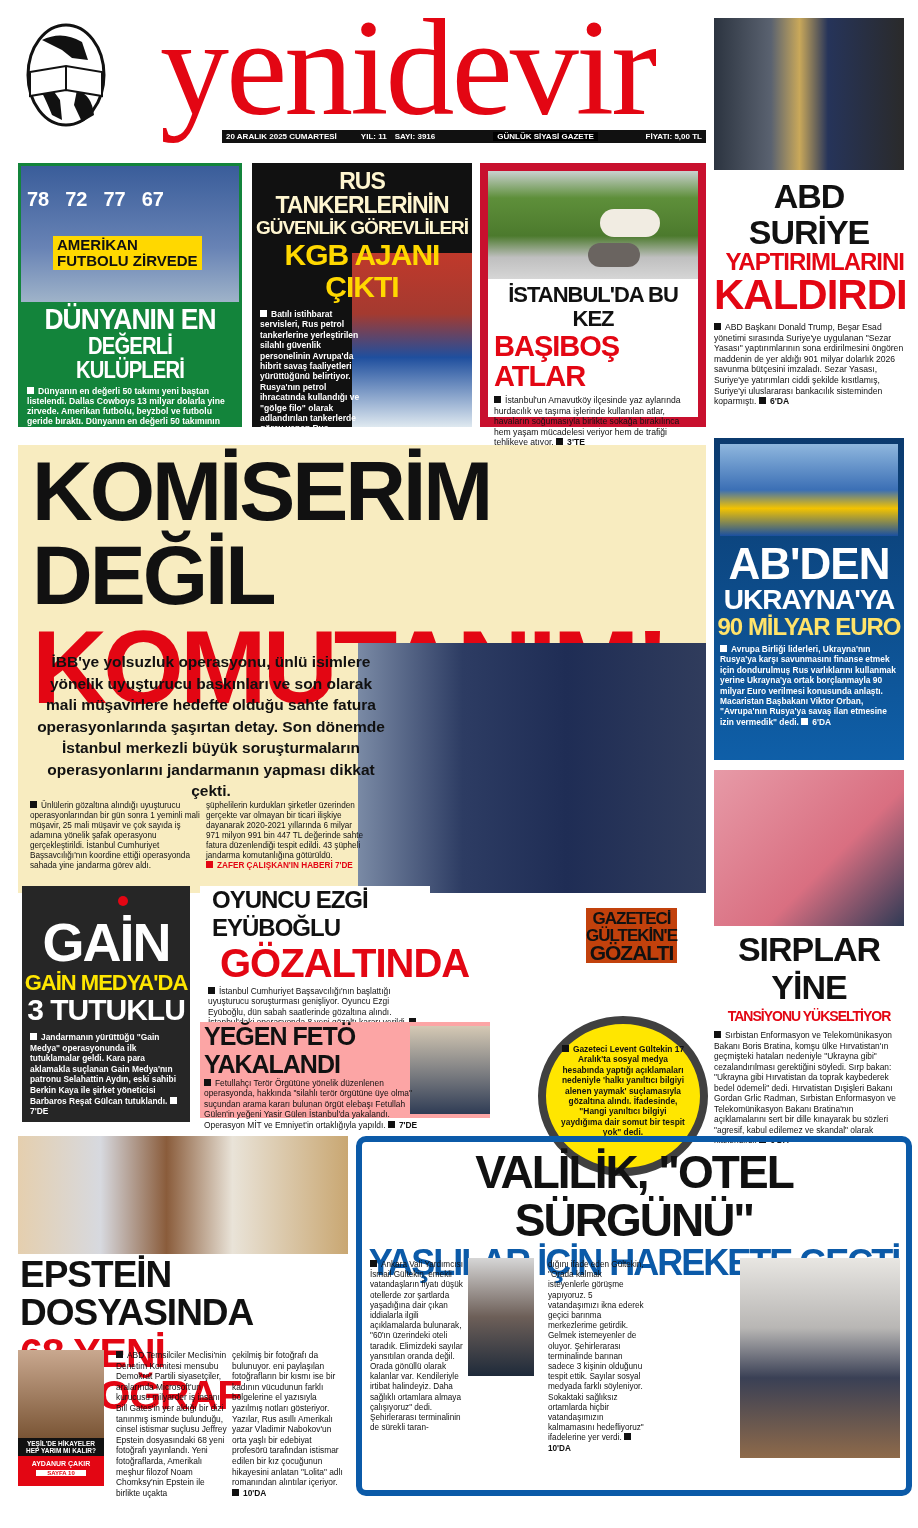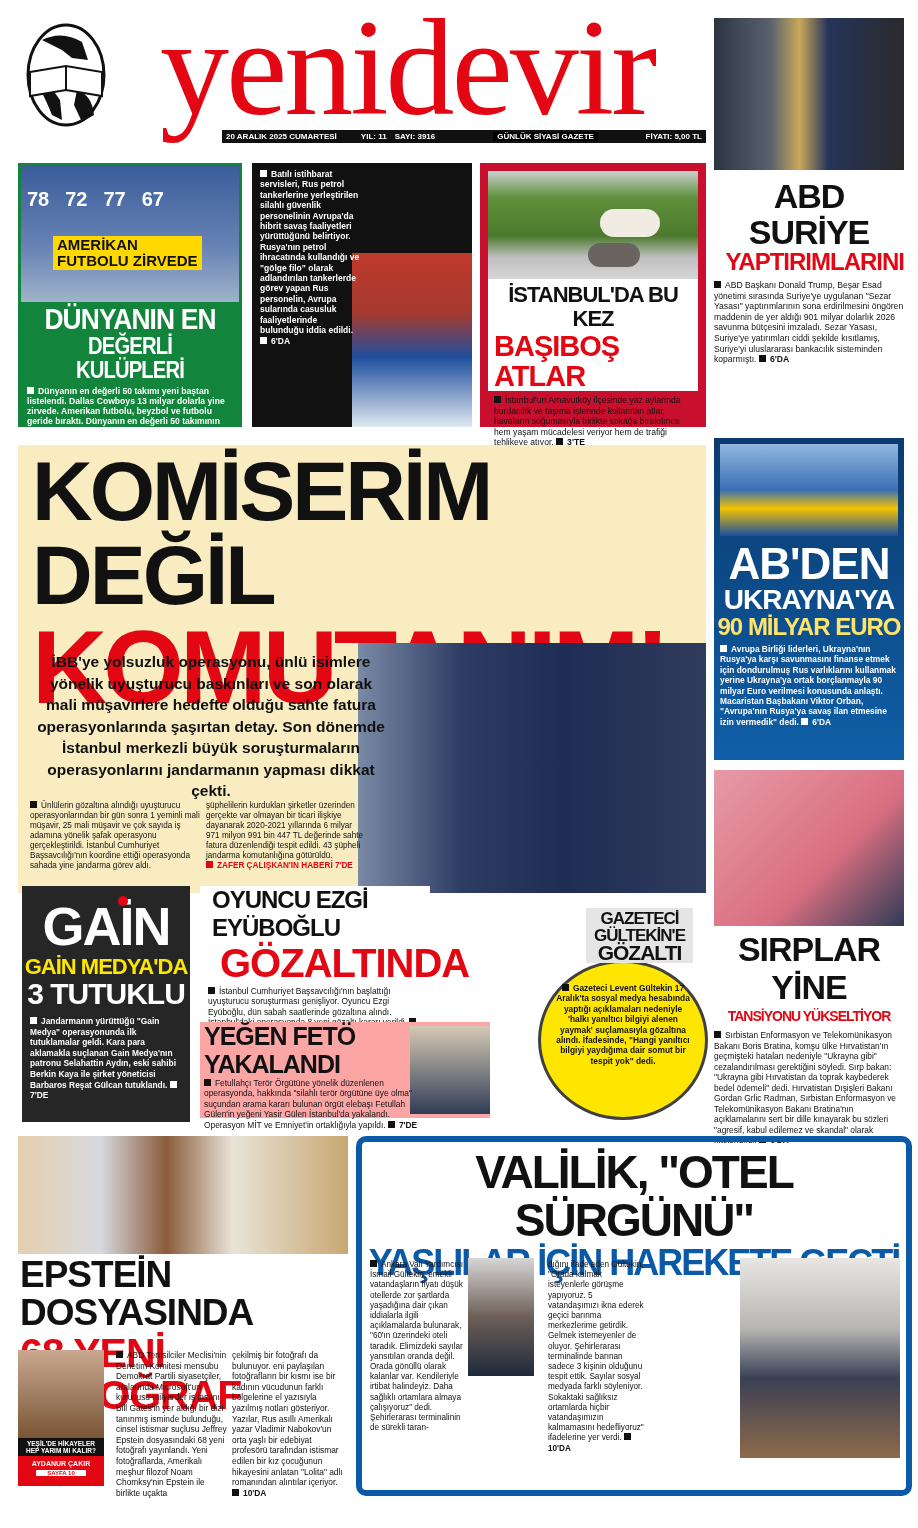--- a/index.html
+++ b/index.html
@@ -61,39 +61,45 @@
   <div style="color:#fff;text-align:center;padding:2px 4px">
     <div class="cond" style="font-size:30px;line-height:30px;transform:scaleX(.88);transform-origin:center top">DÜNYANIN EN</div>
     <div class="cond" style="font-size:23px;line-height:24px;transform:scaleX(.88);transform-origin:center top">DEĞERLİ KULÜPLERİ</div>
   </div>
   <div class="body" style="color:#fff;font-weight:700;padding:2px 6px;font-size:8.6px;line-height:10px"><span class="sq"></span><span>Dünyanın en değerli 50 takımı yeni baştan listelendi. Dallas Cowboys 13 milyar dolarla yine zirvede. Amerikan futbolu, beyzbol ve futbolu geride bıraktı. Dünyanın en değerli 50 takımının 353 milyar doların üzerinde bir değere sahip olduğu değerlendiriliyor.</span></div>
   <div style="color:#ffd800;font-weight:700;font-size:8.5px;padding:0 6px"><span class="sq"></span><span>OĞUZ ŞAYİR'İN HABERİ 6'DA</span></div>
 </div>
 
 <div class="abs" id="box-tanker">
   <div style="position:absolute;right:0;top:90px;width:120px;height:174px;background:linear-gradient(180deg,#c0392b 0%,#a43a30 35%,#1f4f9e 60%,#dfe9f0 100%)"></div>
+  <div style="text-align:center;padding-top:6px;position:relative">
+    <div class="cond" style="color:#fff6d0;font-size:23px;line-height:24px">RUS TANKERLERİNİN</div>
+    <div class="cond" style="color:#fff6d0;font-size:19px;line-height:22px">GÜVENLİK GÖREVLİLERİ</div>
+    <div class="cond" style="color:#ffd800;font-size:30px;line-height:32px">KGB AJANI ÇIKTI</div>
+  </div>
   <div class="body" style="color:#fff;font-weight:700;width:110px;padding:6px 0 0 8px;position:relative;font-size:8.5px;line-height:10.4px"><span class="sq"></span><span>Batılı istihbarat servisleri, Rus petrol tankerlerine yerleştirilen silahlı güvenlik personelinin Avrupa'da hibrit savaş faaliyetleri yürüttüğünü belirtiyor. Rusya'nın petrol ihracatında kullandığı ve "gölge filo" olarak adlandırılan tankerlerde görev yapan Rus personelin, Avrupa sularında casusluk faaliyetlerinde bulunduğu iddia edildi.</span> <span class="sq"></span><span>6'DA</span></div>
 </div>
 
 <div class="abs" id="box-horses">
   <div style="height:108px;background:linear-gradient(180deg,#c9d1cf 0%,#5e8f3a 25%,#4c7a2d 60%,#bfbfbf 80%,#d6d6d6 100%);position:relative">
     <div style="position:absolute;left:112px;top:38px;width:60px;height:28px;background:#f1ece2;border-radius:14px"></div>
     <div style="position:absolute;left:100px;top:72px;width:52px;height:24px;background:#6a6460;border-radius:12px"></div>
   </div>
-  <div style="background:#fff;height:112px;padding:4px 6px">
+  <div style="background:#fff;height:138px;padding:4px 6px">
     <div class="cond" style="font-size:22px;line-height:24px;text-align:center">İSTANBUL'DA BU KEZ</div>
     <div class="cond" style="font-size:29px;line-height:30px;color:#e30613;text-align:left">BAŞIBOŞ ATLAR</div>
     <div class="body" style="margin-top:4px;font-size:8.6px;line-height:10.6px"><span class="sq"></span><span>İstanbul'un Arnavutköy ilçesinde yaz aylarında hurdacılık ve taşıma işlerinde kullanılan atlar, havaların soğumasıyla birlikte sokağa bırakılınca hem yaşam mücadelesi veriyor hem de trafiği tehlikeye atıyor.</span> <span class="sq"></span><b>3'TE</b></div>
   </div>
 </div>
 
 <div class="abs" id="box-syria">
   <div style="height:152px;background:linear-gradient(90deg,#2c3440 0%,#5a6270 30%,#c9a85a 45%,#26345a 60%,#2a2a2a 100%)"></div>
   <div class="cond" style="font-size:34px;line-height:36px;text-align:center;margin-top:8px">ABD SURİYE</div>
   <div class="cond" style="font-size:24px;line-height:24px;color:#e30613;text-align:right">YAPTIRIMLARINI</div>
+  <div class="cond" style="font-size:42px;line-height:42px;color:#e30613;text-align:center">KALDIRDI</div>
   <div class="body" style="font-size:8.6px;line-height:10.6px;margin-top:6px"><span class="sq"></span><span>ABD Başkanı Donald Trump, Beşar Esad yönetimi sırasında Suriye'ye uygulanan "Sezar Yasası" yaptırımlarının sona erdirilmesini öngören maddenin de yer aldığı 901 milyar dolarlık 2026 savunma bütçesini imzaladı. Sezar Yasası, Suriye'ye yatırımları ciddi şekilde kısıtlamış, Suriye'yi uluslararası bankacılık sisteminden koparmıştı.</span> <span class="sq"></span><b>6'DA</b></div>
 </div>
 
 <div class="abs" id="box-eu">
   <div style="height:92px;background:linear-gradient(180deg,#8fb7de 0%,#3b6fb5 50%,#f3c300 70%,#1a4fa0 100%);margin:6px"></div>
   <div class="cond" style="color:#fff;font-size:44px;line-height:44px;text-align:center">AB'DEN</div>
   <div class="cond" style="color:#fff;font-size:28px;line-height:28px;text-align:center">UKRAYNA'YA</div>
   <div class="cond" style="color:#ffe36a;font-size:24px;line-height:26px;text-align:center">90 MİLYAR EURO</div>
   <div class="body" style="color:#fff;font-weight:700;padding:4px 6px;font-size:8.4px;line-height:10.4px"><span class="sq"></span><span>Avrupa Birliği liderleri, Ukrayna'nın Rusya'ya karşı savunmasını finanse etmek için dondurulmuş Rus varlıklarını kullanmak yerine Ukrayna'ya ortak borçlanmayla 90 milyar Euro verilmesi konusunda anlaştı. Macaristan Başbakanı Viktor Orban, "Avrupa'nın Rusya'ya savaş ilan etmesine izin vermedik" dedi.</span> <span class="sq"></span><span>6'DA</span></div>
 </div>
@@ -103,43 +109,43 @@
   <div class="cond" style="font-size:104px;line-height:100px;color:#e30613;padding-left:14px;letter-spacing:-4px">KOMUTANIM!</div>
   <div style="position:absolute;left:340px;top:198px;width:348px;height:250px;background:linear-gradient(90deg,#7a8aa5 0%,#2d3c63 30%,#1f2d55 60%,#303c5c 100%)"></div>
   <div style="position:absolute;left:18px;top:206px;width:350px;font-weight:700;font-size:15.5px;line-height:21.5px;text-align:center">İBB'ye yolsuzluk operasyonu, ünlü isimlere yönelik uyuşturucu baskınları ve son olarak mali müşavirlere hedefte olduğu sahte fatura operasyonlarında şaşırtan detay. Son dönemde İstanbul merkezli büyük soruşturmaların operasyonlarını jandarmanın yapması dikkat çekti.</div>
   <div class="body" style="position:absolute;left:12px;top:356px;width:170px;font-size:8.2px;line-height:10px"><span class="sq"></span><span>Ünlülerin gözaltına alındığı uyuşturucu operasyonlarından bir gün sonra 1 yeminli mali müşavir, 25 mali müşavir ve çok sayıda iş adamına yönelik şafak operasyonu gerçekleştirildi. İstanbul Cumhuriyet Başsavcılığı'nın koordine ettiği operasyonda sahada yine jandarma görev aldı.</span></div>
   <div class="body" style="position:absolute;left:188px;top:356px;width:160px;font-size:8.2px;line-height:10px"><span>şüphelilerin kurdukları şirketler üzerinden gerçekte var olmayan bir ticari ilişkiye dayanarak 2020-2021 yıllarında 6 milyar 971 milyon 991 bin 447 TL değerinde sahte fatura düzenlendiği tespit edildi. 43 şüpheli jandarma komutanlığına götürüldü.</span>
     <div style="color:#e30613;font-weight:700"><span class="sq"></span><span>ZAFER ÇALIŞKAN'IN HABERİ 7'DE</span></div>
   </div>
 </div>
 
 <div class="abs" id="box-gain">
-  <div style="text-align:center;color:#fff;font-weight:700;font-size:54px;line-height:60px;margin-top:10px;letter-spacing:-2px">GAİN</div>
+  <div style="text-align:center;color:#fff;font-weight:700;font-size:54px;line-height:60px;margin-top:26px;letter-spacing:-2px">GAİN</div>
   <div style="position:absolute;left:96px;top:10px;width:10px;height:10px;border-radius:50%;background:#e30613"></div>
   <div class="cond" style="color:#ffe600;font-size:22px;line-height:22px;text-align:center">GAİN MEDYA'DA</div>
   <div class="cond" style="color:#fff;font-size:30px;line-height:32px;text-align:center">3 TUTUKLU</div>
   <div class="body" style="color:#fff;font-weight:700;padding:6px 8px;font-size:8.4px;line-height:10.6px"><span class="sq"></span><span>Jandarmanın yürüttüğü "Gain Medya" operasyonunda ilk tutuklamalar geldi. Kara para aklamakla suçlanan Gain Medya'nın patronu Selahattin Aydın, eski sahibi Berkin Kaya ile şirket yöneticisi Barbaros Reşat Gülcan tutuklandı.</span> <span class="sq"></span><span>7'DE</span></div>
 </div>
 
 <div class="abs" style="left:200px;top:886px;width:230px;height:134px;background:#fff">
   <div class="cond" style="font-size:24px;line-height:28px;padding-left:12px">OYUNCU EZGİ EYÜBOĞLU</div>
   <div class="cond" style="font-size:40px;line-height:42px;color:#e30613;padding-left:20px">GÖZALTINDA</div>
   <div class="body" style="padding:2px 8px;font-size:8.4px;line-height:10.4px"><span class="sq"></span><span>İstanbul Cumhuriyet Başsavcılığı'nın başlattığı uyuşturucu soruşturması genişliyor. Oyuncu Ezgi Eyüboğlu, dün sabah saatlerinde gözaltına alındı. İstanbul'daki operasyonda 8 yeni gözaltı kararı verildi.</span> <span class="sq"></span><b>7'DE</b></div>
 </div>
 
 <div class="abs" style="left:200px;top:1022px;width:290px;height:96px;background:#fca5a5">
   <div style="position:absolute;right:0;top:4px;width:80px;height:88px;background:linear-gradient(180deg,#d5c9b4,#2f3c55)"></div>
   <div class="cond" style="font-size:25px;line-height:28px;padding-left:4px;position:relative">YEĞEN FETÖ YAKALANDI</div>
   <div class="body" style="padding:0 4px;width:230px;position:relative;font-size:8.4px;line-height:10.4px"><span class="sq"></span><span>Fetullahçı Terör Örgütüne yönelik düzenlenen operasyonda, hakkında "silahlı terör örgütüne üye olma" suçundan arama kararı bulunan örgüt elebaşı Fetullah Gülen'in yeğeni Yasir Gülen İstanbul'da yakalandı. Operasyon MİT ve Emniyet'in ortaklığıyla yapıldı.</span> <span class="sq"></span><b>7'DE</b></div>
 </div>
 
-<div class="abs" style="left:538px;top:960px;width:170px;height:160px;border-radius:50%;background:#ffe600;border:3px solid #404040;text-align:center;padding:20px 12px 0">
+<div class="abs" style="left:538px;top:1016px;width:170px;height:160px;border-radius:50%;background:#ffe600;border:8px solid #404040;text-align:center;padding:20px 12px 0">
   <div class="body" style="font-weight:700;font-size:8.4px;line-height:10.4px"><span class="sq"></span><span>Gazeteci Levent Gültekin 17 Aralık'ta sosyal medya hesabında yaptığı açıklamaları nedeniyle 'halkı yanıltıcı bilgiyi alenen yaymak' suçlamasıyla gözaltına alındı. İfadesinde, "Hangi yanıltıcı bilgiyi yaydığıma dair somut bir tespit yok" dedi.</span></div>
 </div>
-<div class="abs" style="left:586px;top:908px;background:#e5e5e5;padding:2px 8px;text-align:center">
+<div class="abs" style="left:586px;top:908px;background:#c2410c;padding:2px 0;text-align:center">
   <div class="cond" style="font-size:17px;line-height:17px">GAZETECİ</div>
   <div class="cond" style="font-size:17px;line-height:17px">GÜLTEKİN'E</div>
   <div class="cond" style="font-size:21px;line-height:17px">GÖZALTI</div>
 </div>
 
 <div class="abs" id="box-serb">
   <div style="height:156px;background:linear-gradient(135deg,#e79aa7,#d96f81 60%,#2f3a55 100%)"></div>
   <div class="cond" style="font-size:34px;line-height:38px;text-align:center;margin-top:4px">SIRPLAR YİNE</div>
   <div class="cond" style="font-size:14px;line-height:20px;color:#e30613;text-align:center">TANSİYONU YÜKSELTİYOR</div>
   <div class="body" style="font-size:8.4px;line-height:10.5px;margin-top:4px"><span class="sq"></span><span>Sırbistan Enformasyon ve Telekomünikasyon Bakanı Boris Bratina, komşu ülke Hırvatistan'ın geçmişteki hataları nedeniyle "Ukrayna gibi" cezalandırılması gerektiğini söyledi. Sırp bakan: "Ukrayna gibi Hırvatistan da toprak kaybederek bedel ödemeli" dedi. Hırvatistan Dışişleri Bakanı Gordan Grlic Radman, Sırbistan Enformasyon ve Telekomünikasyon Bakanı Bratina'nın açıklamalarını sert bir dille kınayarak bu sözleri "agresif, kabul edilemez ve skandal" olarak nitelendirdi.</span> <span class="sq"></span><b>6'DA</b></div>

